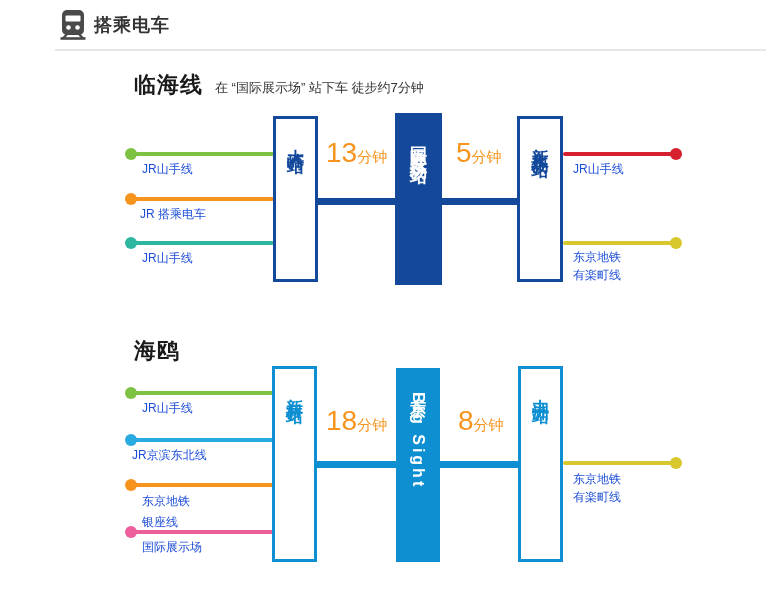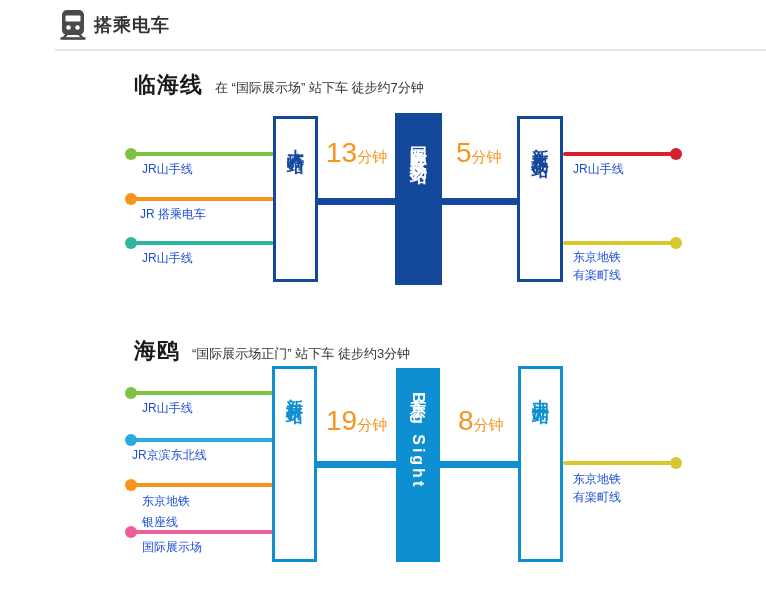--- a/index.html
+++ b/index.html
@@ -92,21 +92,20 @@
   <div class="dot" style="left: 670px; top: 148px; background-color: rgb(215, 32, 47);"></div>
   <div class="rail-label" style="left:573px;top:160px">JR山手线</div>
 
   <div class="hline" style="left: 563px; top: 241px; width: 112px; background-color: rgb(217, 199, 46);"></div>
   <div class="dot" style="left: 670px; top: 237px; background-color: rgb(217, 199, 46);"></div>
   <div class="rail-label" style="left:573px;top:248px;line-height:18px">东京地铁
 有楽町线</div>
 
   <div class="sec-title-row" style="left:114px;top:336px">
     <span class="sec-title">海鸥</span>
-    <span class="sec-sub">“国际展示场正门” 站下车 徒步约3分钟</span>
   </div>
 
   <div class="dot" style="left: 125px; top: 387px; background-color: rgb(125, 194, 66);"></div>
   <div class="hline" style="left: 131px; top: 391px; width: 143px; background-color: rgb(125, 194, 66);"></div>
   <div class="rail-label" style="left:142px;top:399px">JR山手线</div>
 
   <div class="dot" style="left: 125px; top: 434px; background-color: rgb(41, 171, 226);"></div>
   <div class="hline" style="left: 131px; top: 438px; width: 143px; background-color: rgb(41, 171, 226);"></div>
   <div class="rail-label" style="left:132px;top:446px">JR京滨东北线</div>
 
@@ -119,21 +118,21 @@
   <div class="hline" style="left: 131px; top: 530px; width: 143px; background-color: rgb(236, 95, 155);"></div>
   <div class="rail-label" style="left:142px;top:538px">国际展示场</div>
 
   <div class="connector" style="left: 317px; top: 461px; width: 201px; background-color: rgb(13, 143, 210);"></div>
 
   <div class="station-box outline" style="left: 272px; top: 366px; width: 45px; height: 196px; border-color: rgb(13, 143, 210);">
     <span class="vtext" style="margin-top: 16px; color: rgb(13, 143, 210);">新桥站</span>
   </div>
 
   <div class="duration" style="left: 326px; top: 405px; color: rgb(247, 148, 30);">
-    <span class="num">19</span>
+    <span class="num">18</span>
       <span class="unit">分钟</span>
   </div>
 
   <div class="station-box" style="left: 396px; top: 368px; width: 44px; height: 194px; background-color: rgb(13, 143, 210);">
     <span class="vtext white" style="margin-top:18px;font-size:16px;letter-spacing:3px">东京Big Sight</span>
   </div>
 
   <div class="duration" style="left: 458px; top: 405px; color: rgb(247, 148, 30);">
     <span class="num">8</span>
       <span class="unit">分钟</span>

